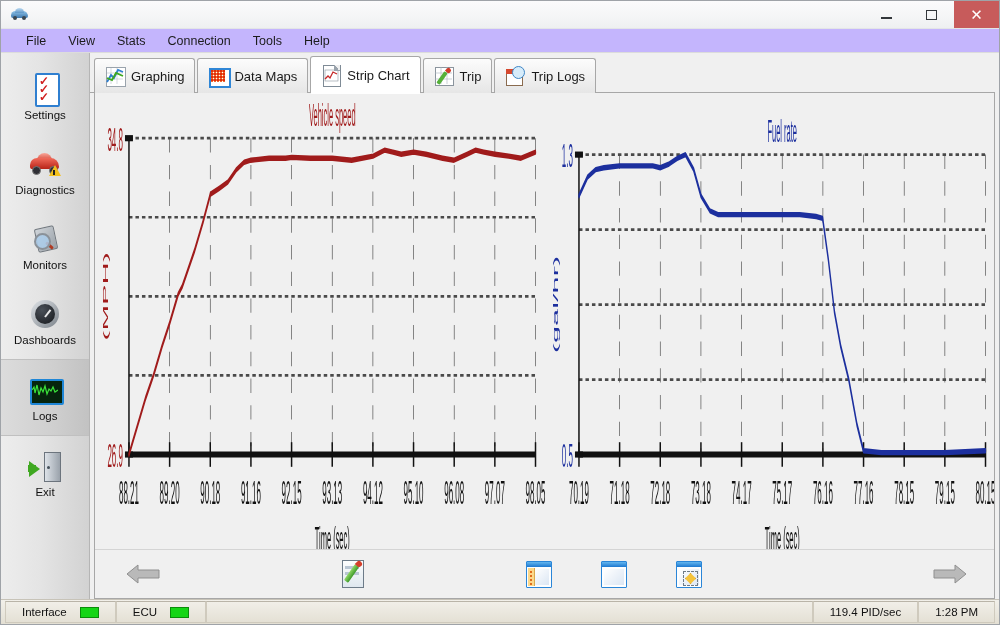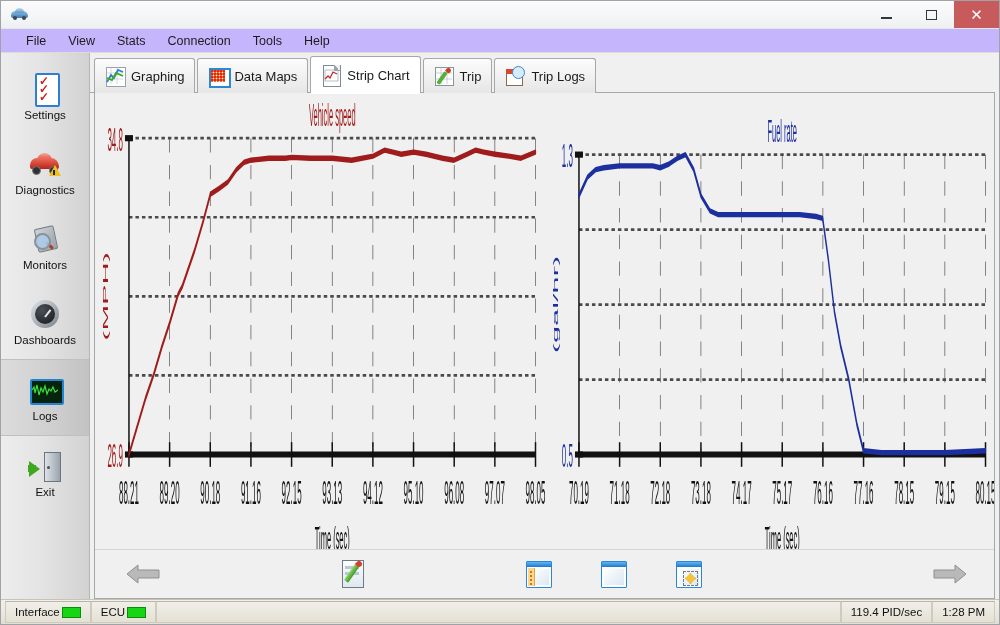--- a/index.html
+++ b/index.html
@@ -239,22 +239,22 @@
 
   .arrow-gray{position:absolute;left:2px;top:4px;width:36px;height:24px;}
 
   .statusbar{
     height:24px;flex:0 0 24px;
     background:linear-gradient(to bottom,#f2f0ea,#e3dfd3);
     border-top:1px solid #c7c3b8;
     display:flex;align-items:center;padding:0 4px;gap:0;
   }
   .st-cell{
-    height:22px;display:flex;align-items:center;gap:2px;
-    padding:0 9px;font-size:11.5px;color:#111;
+    height:22px;display:flex;align-items:center;gap:13px;
+    padding:0 16px;font-size:11.5px;color:#111;
     border:1px solid #cfcabd;border-top-color:#b9b4a8;
     background:transparent;box-sizing:border-box;
   }
   .st-cell.flex{flex:1 1 auto;}
   .led{width:17px;height:9px;background:#15d515;border:1px solid #0a8d0a;}
 </style>
 </head>
 <body>
 
 <div class="window">

